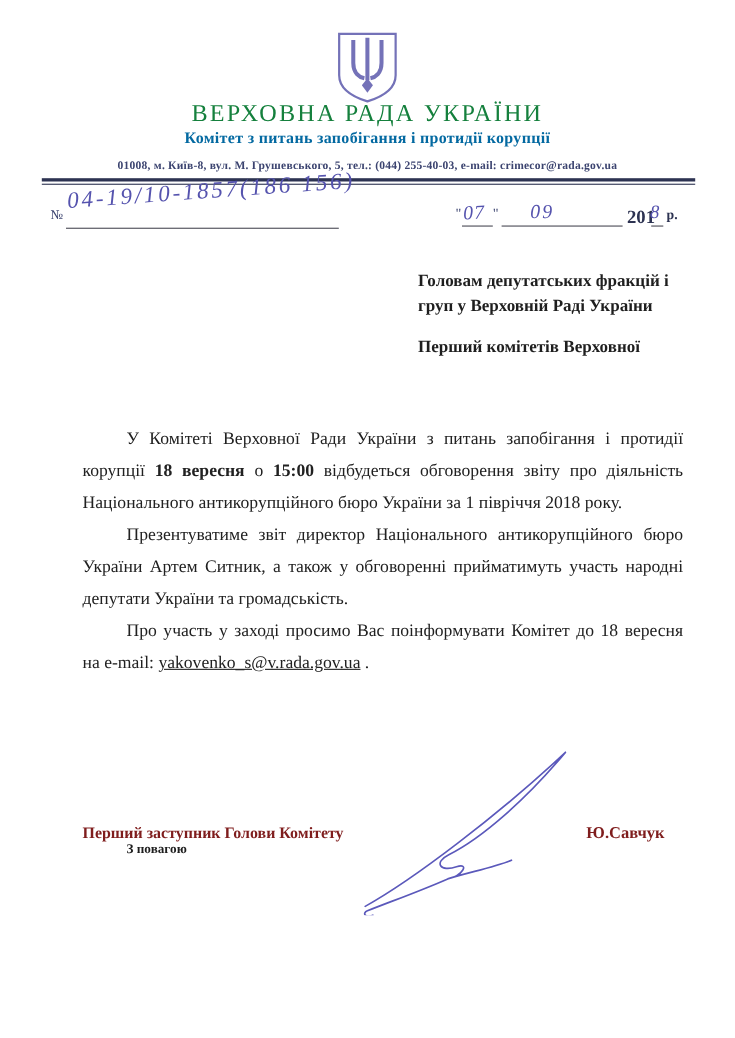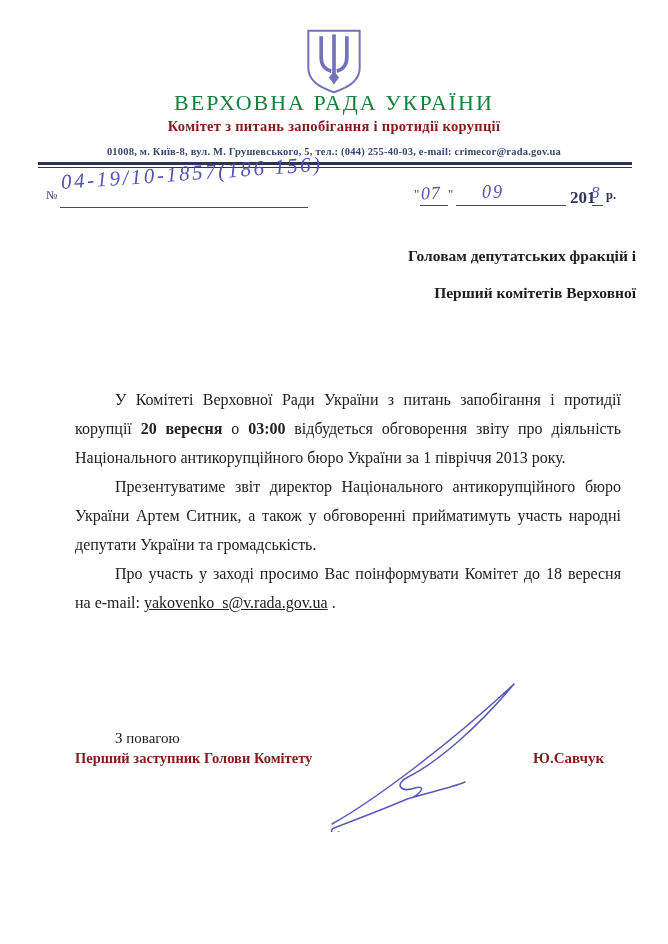--- a/index.html
+++ b/index.html
@@ -14,21 +14,21 @@
   
   .emblem { position:absolute; left:301px; top:28px; width:66px; height:66px; }
   .org-name {
     position:absolute; top:90px; left:0; width:100%;
     text-align:center; font-size:22px; letter-spacing:2px;
     color:#15803d; font-weight:400;
   }
   .committee-name {
     position:absolute; top:118px; left:0; width:100%;
     text-align:center; font-size:14.5px; font-weight:bold;
-    color:#7f1d1d; letter-spacing:.3px;
+    color:#0369a1; letter-spacing:.3px;
   }
   .address-line {
     position:absolute; top:146px; left:0; width:100%;
     text-align:center; font-size:10.5px; font-weight:600;
     color:#3c4470; letter-spacing:.2px;
   }
   .rule-thick { position:absolute; left:38px; right:36px; top:162px; height:2.5px; background:#2d3352; }
   .rule-thin  { position:absolute; left:38px; right:36px; top:167px; height:1px;  background:#2d3352; }
 
   
@@ -51,33 +51,33 @@
   .hand-day   { position:absolute; left:421px; top:183px; font-size:18px; letter-spacing:1px; transform:rotate(-3deg); }
   .hand-month { position:absolute; left:482px; top:182px; font-size:18px; letter-spacing:2px; }
   .year-printed { position:absolute; left:570px; top:188px; font-size:17px; font-weight:bold; color:#2d3352; }
   .year-underline { position:absolute; left:592px; top:205px; width:11px; height:1px; background:#4a4a55; }
   .hand-year-digit { position:absolute; left:591px; top:183px; font-size:17px; }
   .year-suffix { position:absolute; left:606px; top:188px; font-size:12.5px; font-weight:bold; color:#2d3352; }
 
   
   .recipients { position:absolute; left:380px; top:244px; width:256px; }
   .recipient-block { font-size:15.5px; font-weight:bold; color:#1e1e1e; line-height:23px; margin-bottom:14px; }
-  .recipient-block span { display:block;text-align:right; }
+  .recipient-block span { display:block; }
 
   
   .body-text {
     position:absolute; left:75px; top:385px; width:546px;
     font-size:16px; line-height:29px; color:#212121;
     text-align:justify;
   }
   .body-text p { text-indent:40px; }
   .email { text-decoration:underline; }
 
   
-  .sig-salutation { position:absolute; left:115px; top:730px; font-size:15px; font-weight:normal; color:#1e1e1e; }
+  .sig-salutation { position:absolute; left:115px; top:764px; font-size:12px; font-weight:bold; color:#1e1e1e; }
   .sig-title      { position:absolute; left:75px;  top:750px; font-size:14.5px; font-weight:bold; color:#7f1d1d; }
   .sig-name       { position:absolute; left:533px; top:750px; font-size:15px;  font-weight:bold; color:#7f1d1d; }
   .sig-stroke     { position:absolute; left:320px; top:672px; width:202px; height:160px; }
 </style>
 </head>
 <body>
 
 <div class="page">
 
   <svg class="emblem" viewBox="0 0 68 72">
@@ -107,28 +107,29 @@
   <div class="month-underline"></div>
   <span class="hand hand-month">09</span>
   <span class="year-printed">201</span>
   <span class="hand hand-year-digit">8</span>
   <div class="year-underline"></div>
   <span class="year-suffix">р.</span>
 
   <div class="recipients">
     <div class="recipient-block">
       <span>Головам депутатських фракцій і</span>
+      <span>груп у Верховній Раді України</span>
     </div>
     <div class="recipient-block">
       <span>Перший комітетів Верховної</span>
     </div>
   </div>
 
   <div class="body-text">
-    <p><span>У Комітеті Верховної Ради України з питань запобігання і протидії корупції </span><b>20 вересня</b><span> о </span><b>03:00</b><span> відбудеться обговорення звіту про діяльність Національного антикорупційного бюро України за 1 півріччя 2013 року.</span></p>
+    <p><span>У Комітеті Верховної Ради України з питань запобігання і протидії корупції </span><b>18 вересня</b><span> о </span><b>15:00</b><span> відбудеться обговорення звіту про діяльність Національного антикорупційного бюро України за 1 півріччя 2018 року.</span></p>
     <p>Презентуватиме звіт директор Національного антикорупційного бюро України Артем Ситник, а також у обговоренні прийматимуть участь народні депутати України та громадськість.</p>
     <p><span>Про участь у заході просимо Вас поінформувати Комітет до 18 вересня на e-mail: </span><span class="email">yakovenko_s@v.rada.gov.ua</span><span> .</span></p>
   </div>
 
   <div class="sig-salutation">З повагою</div>
   <div class="sig-title">Перший заступник Голови Комітету</div>
   <div class="sig-name">Ю.Савчук</div>
 
   <svg class="sig-stroke" viewBox="0 0 202 160">
     <path d="M12,152 C 55,128 132,70 194,12

